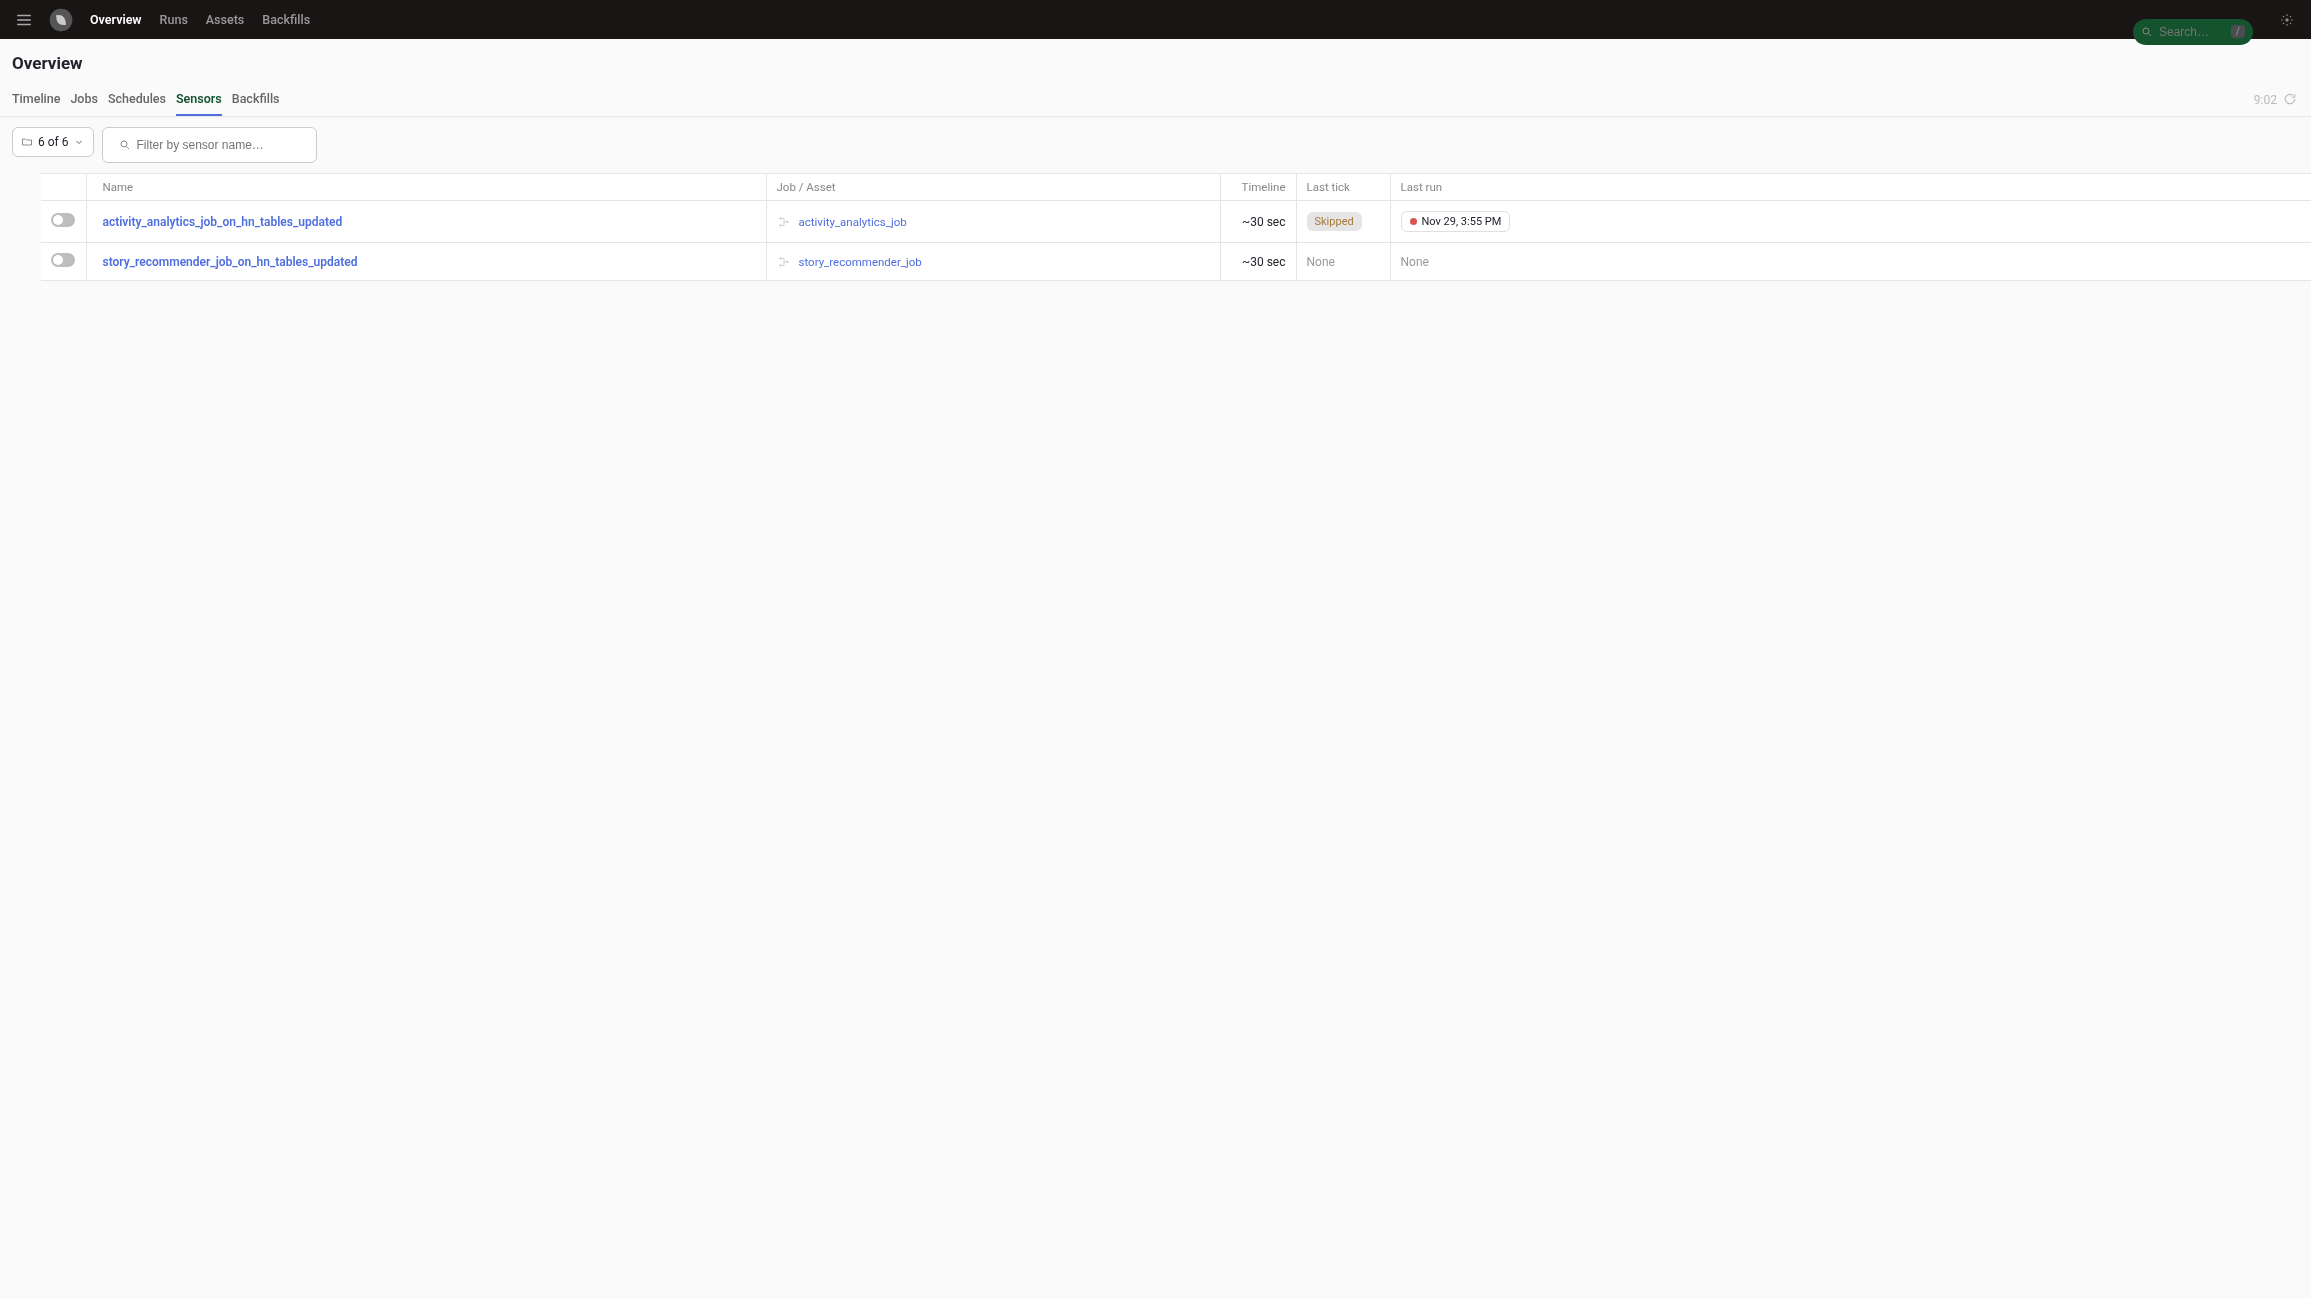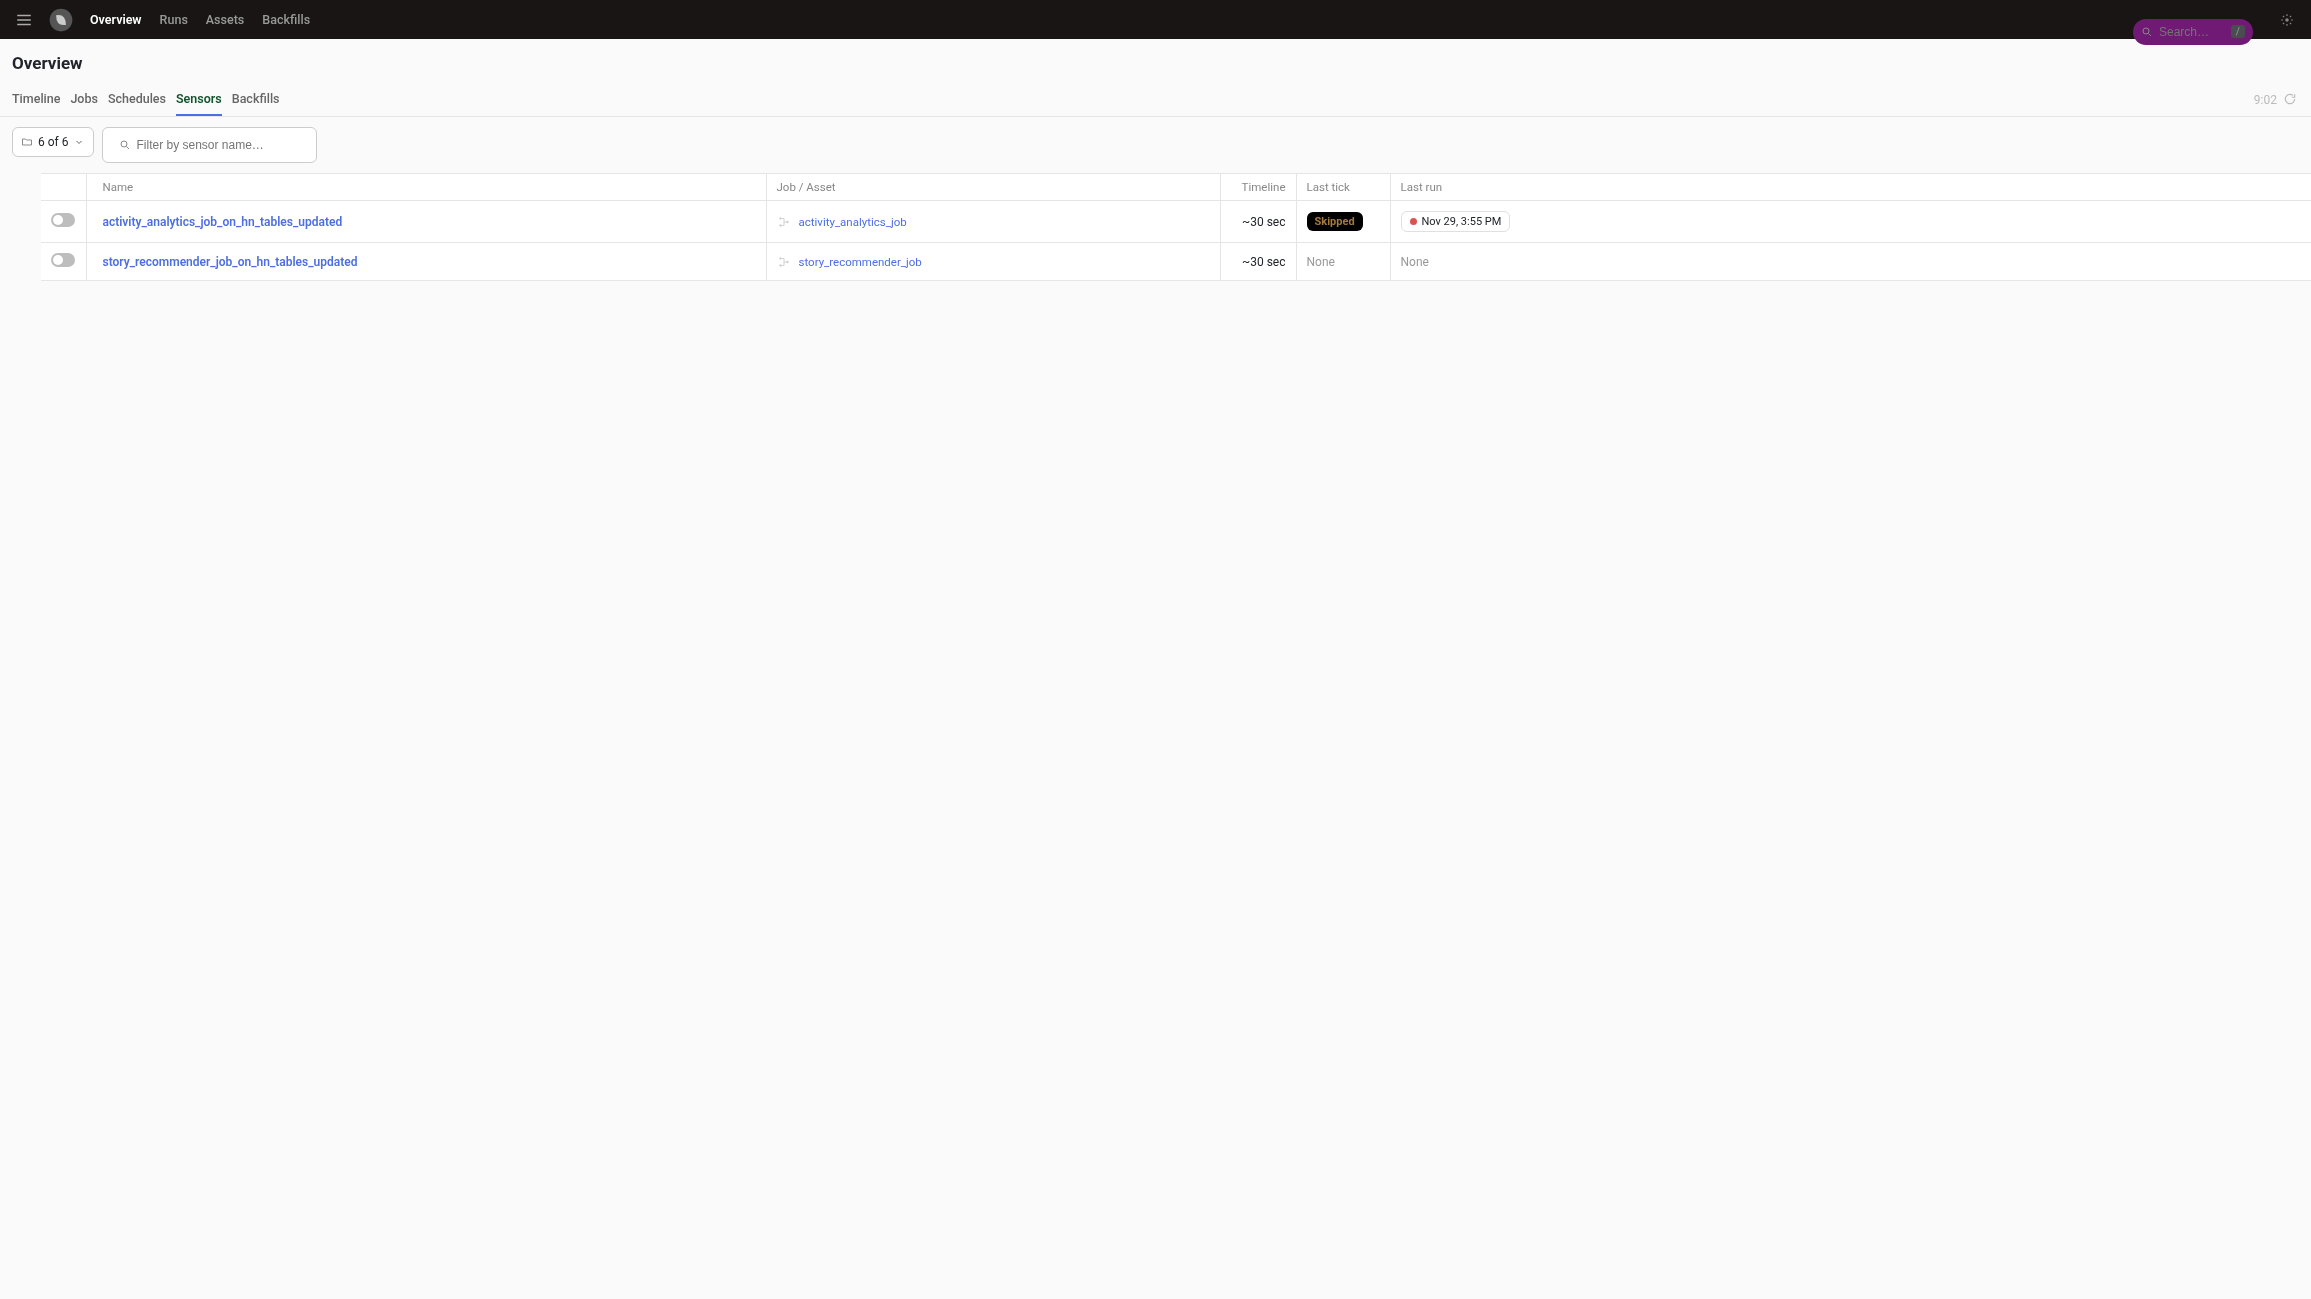--- a/index.html
+++ b/index.html
@@ -7,21 +7,21 @@
     
     
     .topbar { background: #1a1515; height: 39px; display: flex; align-items: center; padding: 0 12px; gap: 12px; }
     .menu-btn { width: 24px; height: 24px; display: flex; align-items: center; justify-content: center; cursor: pointer; }
     .menu-btn svg { fill: #aaa; }
     .logo { width: 26px; height: 26px; }
     .nav-links { display: flex; gap: 18px; margin-left: 4px; }
     .nav-link { color: #999; font-size: 12.5px; font-weight: 500; cursor: pointer; }
     .nav-link.active { color: #fff; font-weight: 600; }
     .topbar-spacer { flex: 1; }
-    .search-box { background: #701a75; border-radius: 14px; height: 26px; width: 120px; display: flex; align-items: center; padding: 0 8px; gap: 6px; margin-top: 24px; }
+    .search-box { background: #14532d; border-radius: 14px; height: 26px; width: 120px; display: flex; align-items: center; padding: 0 8px; gap: 6px; margin-top: 24px; }
     .search-box input { background: transparent; border: none; outline: none; color: #ccc; font-size: 12px; flex: 1; width: 60px; }
     .search-box .slash { background: #4a4d4f; color: #999; font-size: 10px; padding: 1px 5px; border-radius: 3px; }
     .gear-btn { width: 24px; height: 24px; display: flex; align-items: center; justify-content: center; cursor: pointer; margin-left: 10px; }
     
     
     .page-title { padding: 14px 12px 10px; font-size: 17px; font-weight: 700; }
     
     
     .tabs-row { display: flex; align-items: center; border-bottom: 1px solid #e5e5e5; padding: 0 12px; }
     .tabs { display: flex; gap: 10px; }
@@ -57,21 +57,21 @@
     .data-row td:last-child { border-right: none; }
     .toggle-cell { text-align: center; }
     .toggle { width: 24px; height: 14px; background: #bdbdbd; border-radius: 7px; position: relative; display: inline-block; cursor: pointer; }
     .toggle::after { content: ''; position: absolute; left: 2px; top: 2px; width: 10px; height: 10px; background: #fff; border-radius: 50%; }
     .sensor-link { color: #4f6ee0; font-weight: 600; font-size: 12px; }
     .name-cell { padding-left: 16px !important; }
     .job-cell { display: flex; align-items: center; gap: 8px; }
     .job-link { color: #4f6ee0; font-size: 11.5px; }
     .freq-cell { text-align: right !important; }
     .pill { display: inline-block; padding: 3px 8px; border-radius: 6px; font-size: 11px; }
-    .pill-skipped { background: #000000; color: #a67a3a; font-weight: bold; }
+    .pill-skipped { background: #e5e5e5; color: #a67a3a; }
     .pill-run { background: #fff; border: 1px solid #e0e0e0; display: inline-flex; align-items: center; gap: 5px; font-size: 11px; padding: 3px 8px; border-radius: 6px; }
     .dot-red { width: 7px; height: 7px; background: #d9534f; border-radius: 50%; display: inline-block; }
     .muted { color: #999; }
     
     svg.icon { width: 14px; height: 14px; flex-shrink: 0; }
     svg.icon-sm { width: 12px; height: 12px; flex-shrink: 0; }
   </style>
 </head>
 <body>
 

